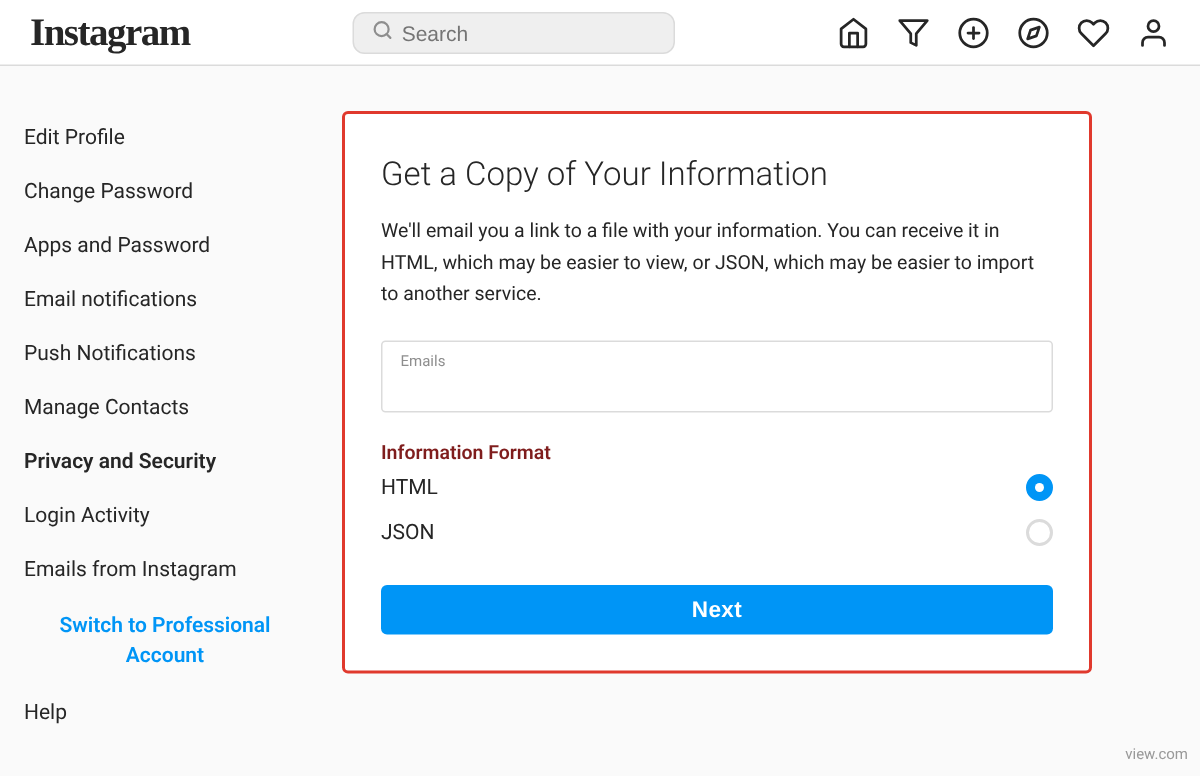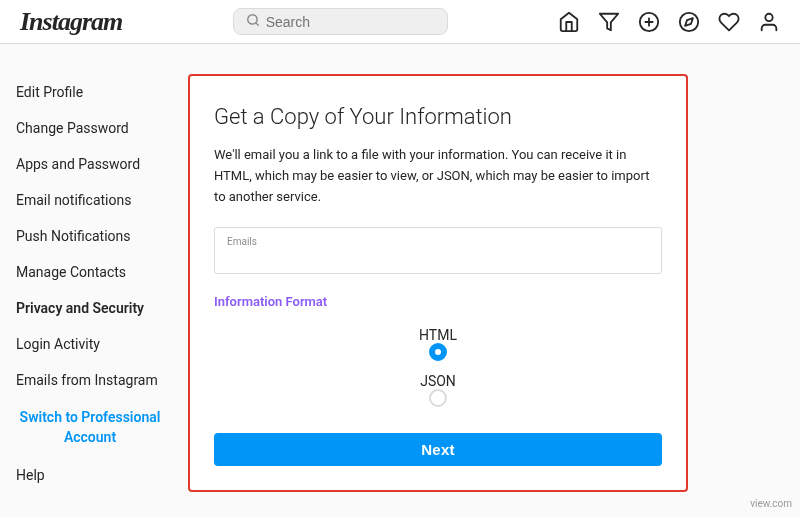--- a/index.html
+++ b/index.html
@@ -21,21 +21,20 @@
       padding: 0 20px;
       position: sticky;
       top: 0;
       z-index: 100;
     }
     .header-logo {
       font-family: "Billabong", cursive;
       font-size: 26px;
       font-weight: 700;
       letter-spacing: -1px;
-      font-style: italic;
     }
     .header-search {
       display: flex;
       align-items: center;
       background: #efefef;
       border-radius: 8px;
       padding: 4px 12px;
       width: 215px;
       gap: 6px;
       border: 1px solid #dbdbdb;
@@ -65,21 +64,21 @@
     
     .layout {
       display: flex;
       max-width: 960px;
       margin: 30px auto;
       gap: 0;
     }
 
     
     .sidebar {
-      width: 188px;
+      width: 228px;
       flex-shrink: 0;
       padding-right: 8px;
     }
     .sidebar-item {
       padding: 10px 0 10px 16px;
       cursor: pointer;
       font-size: 14px;
       color: #262626;
       display: block;
     }
@@ -139,29 +138,27 @@
       color: #262626;
       width: 100%;
       background: transparent;
     }
 
     
     .format-section { margin-bottom: 20px; }
     .format-label {
       font-size: 13px;
       font-weight: 600;
-      color: #8b5cf6;
-      margin-bottom: 12px;
+      color: #7f1d1d;
     }
     .format-option {
       display: flex;
       align-items: center;
       justify-content: space-between;
       padding: 6px 0;
-      flex-direction: column;
     }
     .format-option-label {
       font-size: 14px;
       color: #262626;
     }
     .radio-circle {
       width: 18px;
       height: 18px;
       border-radius: 50%;
       border: 2px solid #dbdbdb;

